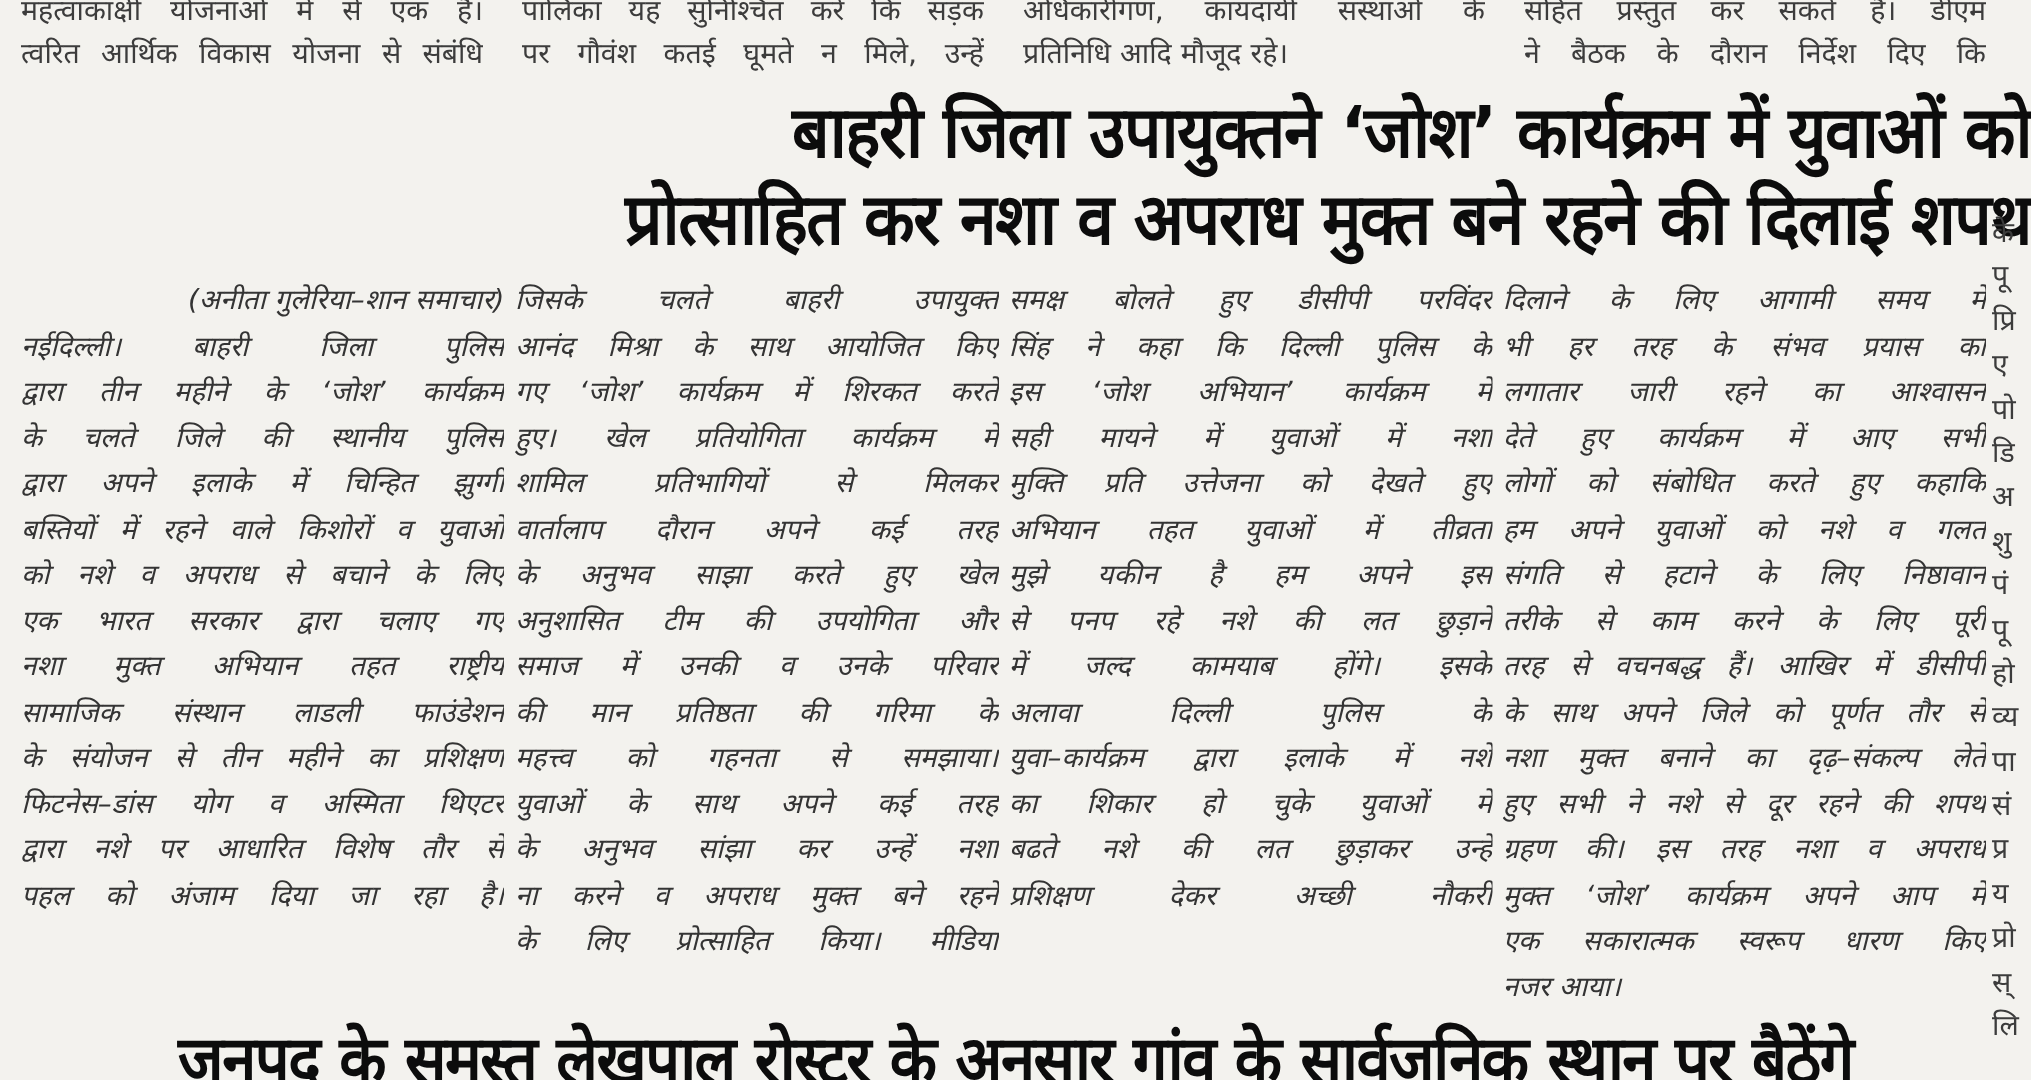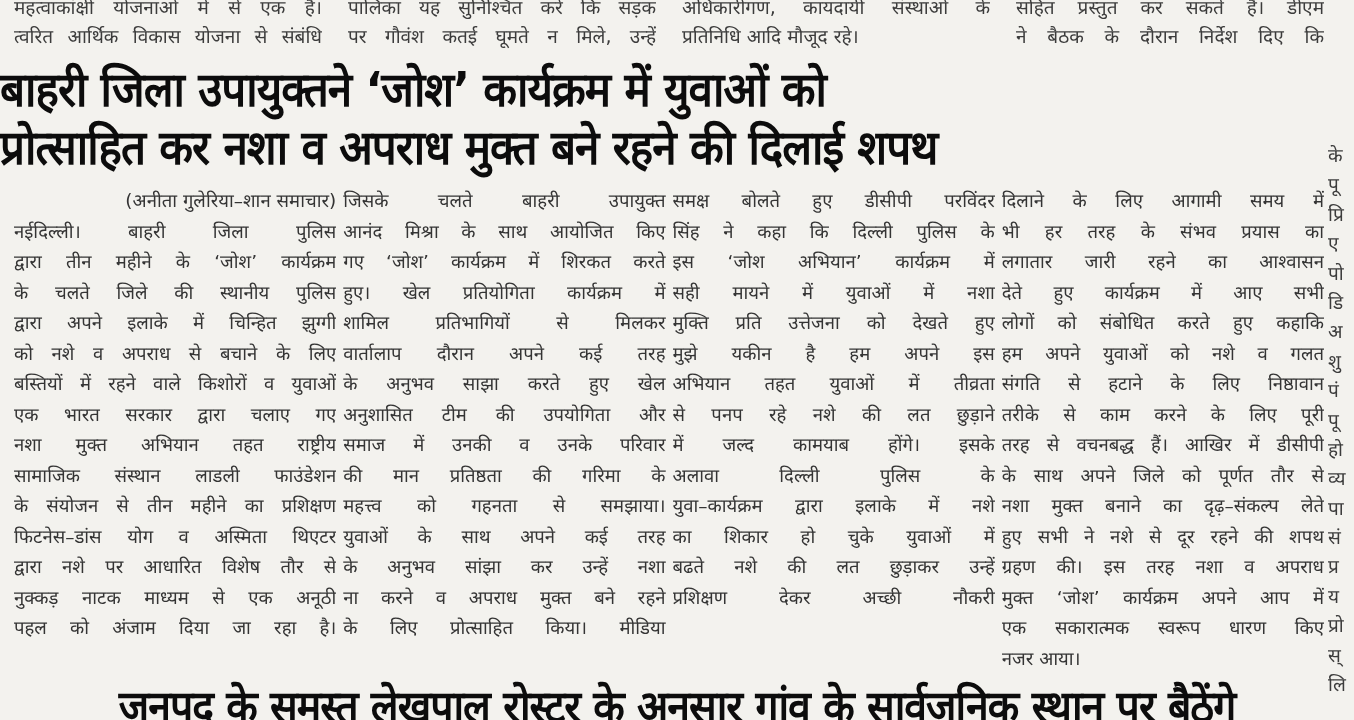--- a/index.html
+++ b/index.html
@@ -36,21 +36,21 @@
     text-align-last: justify;
   }
   .strip:nth-child(3) .line:last-child { text-align-last: left; }
   
   .headline {
     position: absolute;
     top: 58px;
     left: 0;
     width: 100%;
     margin: 0;
-    text-align: left;
+    text-align: right;
     font-weight: 800;
     color: #0c0c0c;
     letter-spacing: -1px;
   }
   .headline .hl-line {
     display: block;
     font-size: 44px;
     line-height: 58px;
     transform: scaleY(1.08);
     transform-origin: top center;
@@ -58,20 +58,21 @@
   }
   
   .body-row {
     position: absolute;
     top: 186px;
     left: 14px;
     right: 30px;
     display: grid;
     grid-template-columns: repeat(4, 1fr);
     column-gap: 7px;
+    font-style: italic;
   }
   .column .line {
     font-size: 18.5px;
     line-height: 30.5px;
     height: 30.5px;
     overflow: hidden;
     color: #343434;
     text-align: justify;
     text-align-last: justify;
     white-space: normal;
@@ -140,29 +141,28 @@
     <span class="hl-line">प्रोत्साहित कर नशा व अपराध मुक्त बने रहने की दिलाई शपथ</span>
   </h1>
 
   <div class="body-row">
     <div class="column col-0">
         <div class="line">(अनीता गुलेरिया–शान समाचार)</div>
         <div class="line">नईदिल्ली। बाहरी जिला पुलिस</div>
         <div class="line">द्वारा तीन महीने के ‘जोश’ कार्यक्रम</div>
         <div class="line">के चलते जिले की स्थानीय पुलिस</div>
         <div class="line">द्वारा अपने इलाके में चिन्हित झुग्गी</div>
+        <div class="line">बस्तियों में रहने वाले किशोरों व युवाओं</div>
         <div class="line">को नशे व अपराध से बचाने के लिए</div>
-        <div class="line">बस्तियों में रहने वाले किशोरों व युवाओं</div>
         <div class="line">एक भारत सरकार द्वारा चलाए गए</div>
         <div class="line">नशा मुक्त अभियान तहत राष्ट्रीय</div>
         <div class="line">सामाजिक संस्थान लाडली फाउंडेशन</div>
         <div class="line">के संयोजन से तीन महीने का प्रशिक्षण</div>
         <div class="line">फिटनेस–डांस योग व अस्मिता थिएटर</div>
         <div class="line">द्वारा नशे पर आधारित विशेष तौर से</div>
-        <div class="line">नुक्कड़ नाटक माध्यम से एक अनूठी</div>
         <div class="line">पहल को अंजाम दिया जा रहा है।</div>
       </div>
     <div class="column col-1">
         <div class="line">जिसके चलते बाहरी उपायुक्त</div>
         <div class="line">आनंद मिश्रा के साथ आयोजित किए</div>
         <div class="line">गए ‘जोश’ कार्यक्रम में शिरकत करते</div>
         <div class="line">हुए। खेल प्रतियोगिता कार्यक्रम में</div>
         <div class="line">शामिल प्रतिभागियों से मिलकर</div>
         <div class="line">वार्तालाप दौरान अपने कई तरह</div>
         <div class="line">के अनुभव साझा करते हुए खेल</div>
@@ -174,22 +174,22 @@
         <div class="line">के अनुभव सांझा कर उन्हें नशा</div>
         <div class="line">ना करने व अपराध मुक्त बने रहने</div>
         <div class="line">के लिए प्रोत्साहित किया। मीडिया</div>
       </div>
     <div class="column col-2">
         <div class="line">समक्ष बोलते हुए डीसीपी परविंदर</div>
         <div class="line">सिंह ने कहा कि दिल्ली पुलिस के</div>
         <div class="line">इस ‘जोश अभियान’ कार्यक्रम में</div>
         <div class="line">सही मायने में युवाओं में नशा</div>
         <div class="line">मुक्ति प्रति उत्तेजना को देखते हुए</div>
+        <div class="line">अभियान तहत युवाओं में तीव्रता</div>
         <div class="line">मुझे यकीन है हम अपने इस</div>
-        <div class="line">अभियान तहत युवाओं में तीव्रता</div>
         <div class="line">से पनप रहे नशे की लत छुड़ाने</div>
         <div class="line">में जल्द कामयाब होंगे। इसके</div>
         <div class="line">अलावा दिल्ली पुलिस के</div>
         <div class="line">युवा–कार्यक्रम द्वारा इलाके में नशे</div>
         <div class="line">का शिकार हो चुके युवाओं में</div>
         <div class="line">बढते नशे की लत छुड़ाकर उन्हें</div>
         <div class="line">प्रशिक्षण देकर अच्छी नौकरी</div>
       </div>
     <div class="column col-3">
         <div class="line">दिलाने के लिए आगामी समय में</div>

